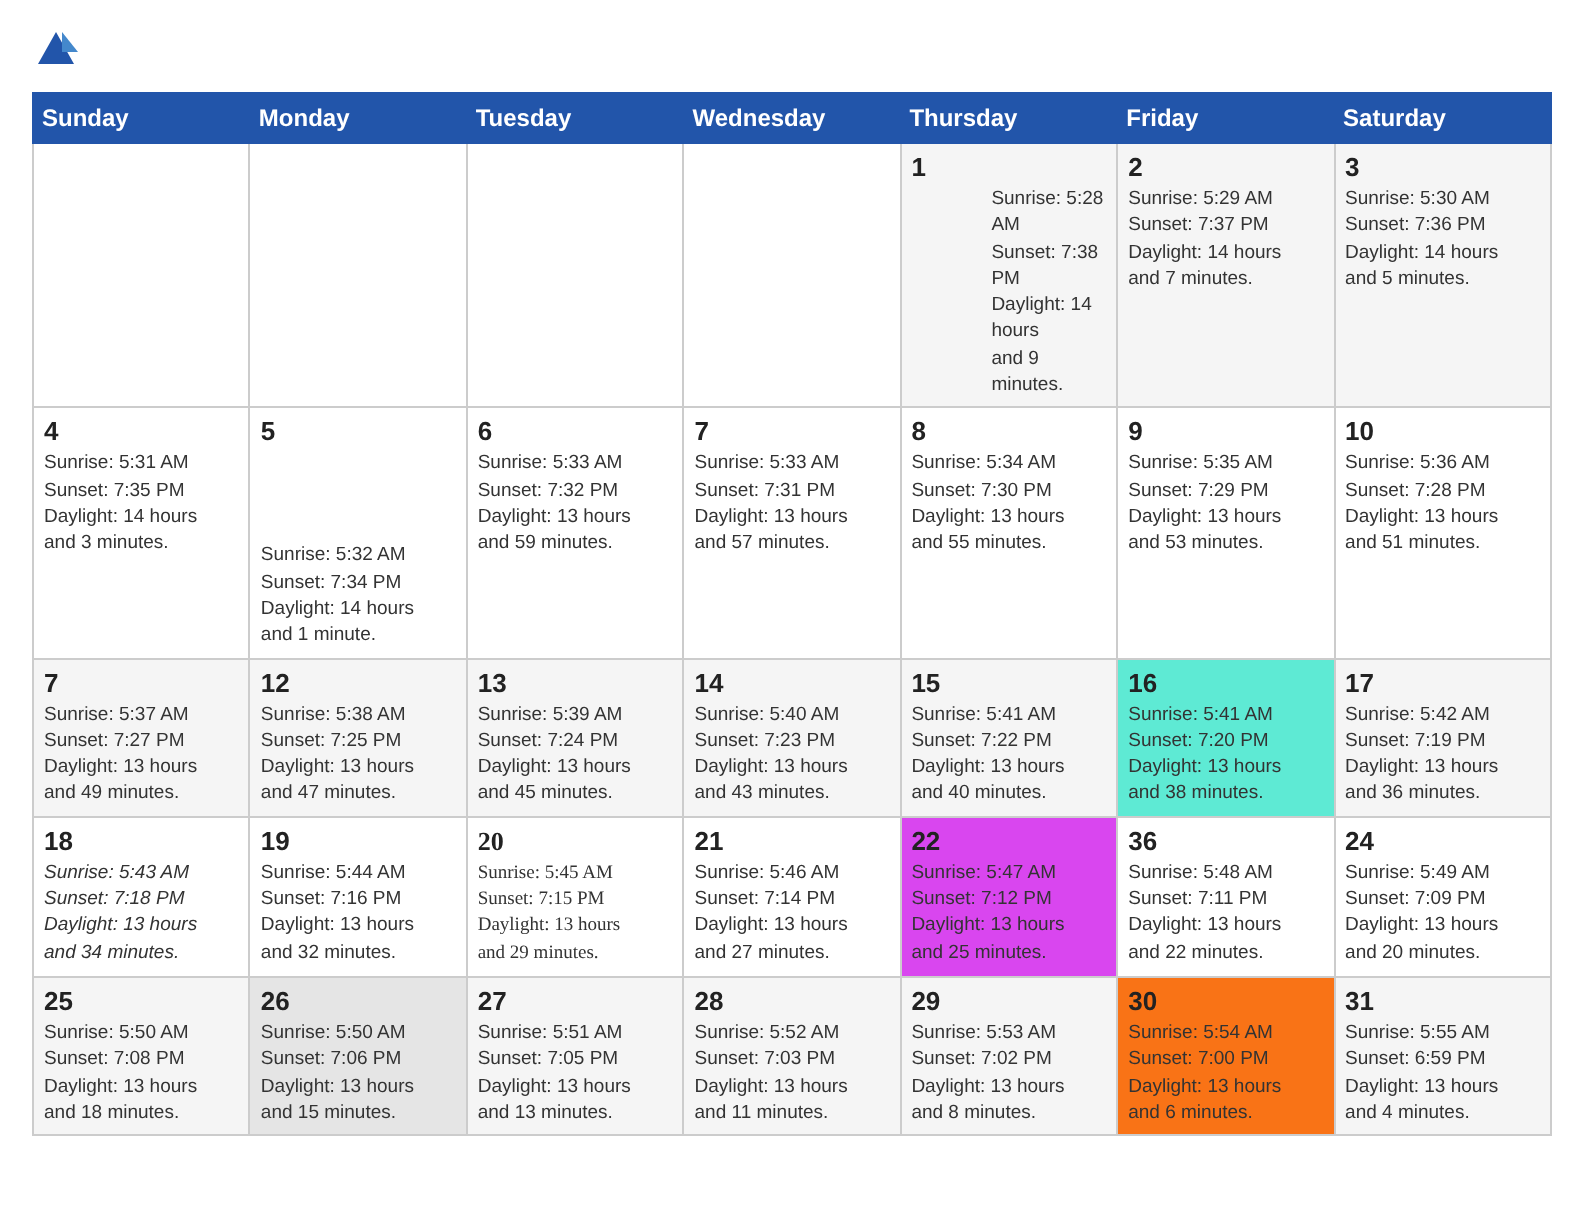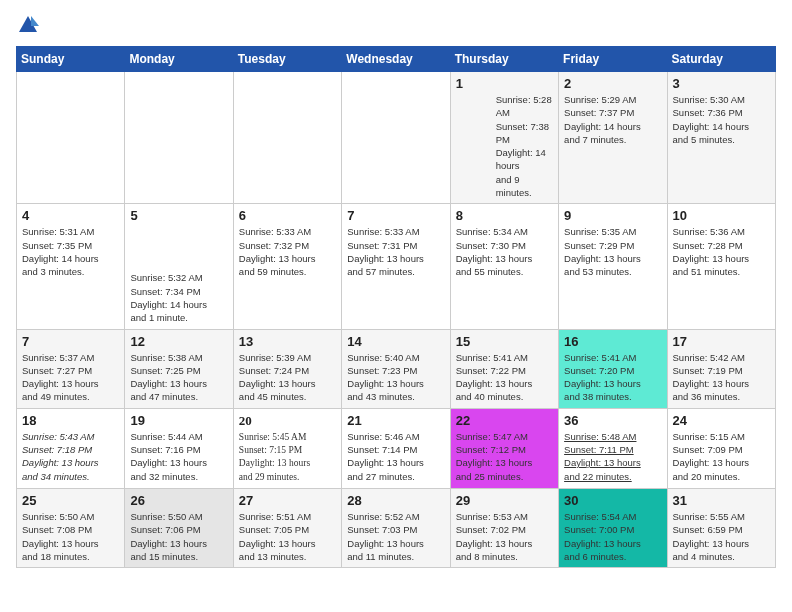--- a/index.html
+++ b/index.html
@@ -279,28 +279,28 @@
           </td>
           <td style="background: #d946ef;">
             <span class="day-num">22</span>
             <div class="day-info" style="white-space: pre-line;">Sunrise: 5:47 AM
 Sunset: 7:12 PM
 Daylight: 13 hours
 and 25 minutes.</div>
           </td>
           <td style="background: rgb(255, 255, 255);">
             <span class="day-num">36</span>
-            <div class="day-info" style="white-space: pre-line; text-decoration: underline;">Sunrise: 5:48 AM
+            <div class="day-info" style="white-space: pre-line;">Sunrise: 5:48 AM
 Sunset: 7:11 PM
 Daylight: 13 hours
 and 22 minutes.</div>
           </td>
           <td style="background: rgb(255, 255, 255);">
             <span class="day-num">24</span>
-            <div class="day-info" style="white-space: pre-line;">Sunrise: 5:15 AM
+            <div class="day-info" style="white-space: pre-line;">Sunrise: 5:49 AM
 Sunset: 7:09 PM
 Daylight: 13 hours
 and 20 minutes.</div>
           </td>
         </tr>
         <tr>
           <td style="background: rgb(245, 245, 245);">
             <span class="day-num">25</span>
             <div class="day-info" style="white-space: pre-line;">Sunrise: 5:50 AM
 Sunset: 7:08 PM
@@ -328,21 +328,21 @@
 Daylight: 13 hours
 and 11 minutes.</div>
           </td>
           <td style="background: rgb(245, 245, 245);">
             <span class="day-num">29</span>
             <div class="day-info" style="white-space: pre-line;">Sunrise: 5:53 AM
 Sunset: 7:02 PM
 Daylight: 13 hours
 and 8 minutes.</div>
           </td>
-          <td style="background: #14b8a6;">
+          <td style="background: #f97316;">
             <span class="day-num">30</span>
             <div class="day-info" style="white-space: pre-line;">Sunrise: 5:54 AM
 Sunset: 7:00 PM
 Daylight: 13 hours
 and 6 minutes.</div>
           </td>
           <td style="background: rgb(245, 245, 245);">
             <span class="day-num">31</span>
             <div class="day-info" style="white-space: pre-line;">Sunrise: 5:55 AM
 Sunset: 6:59 PM

